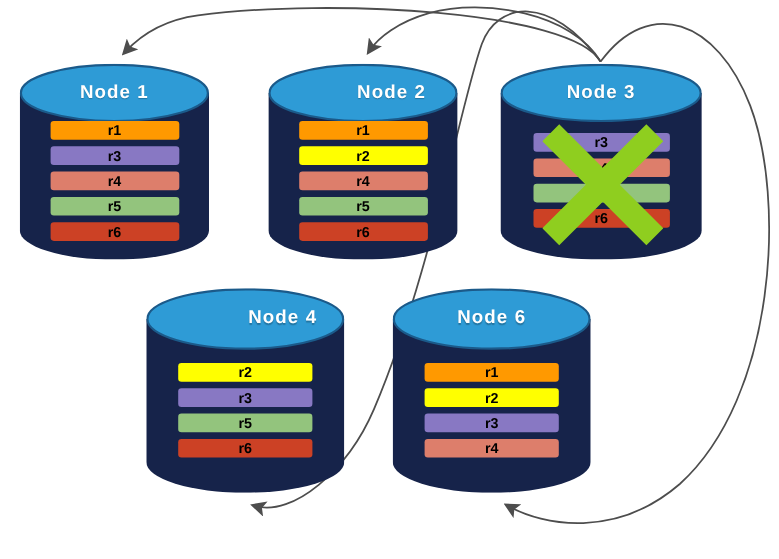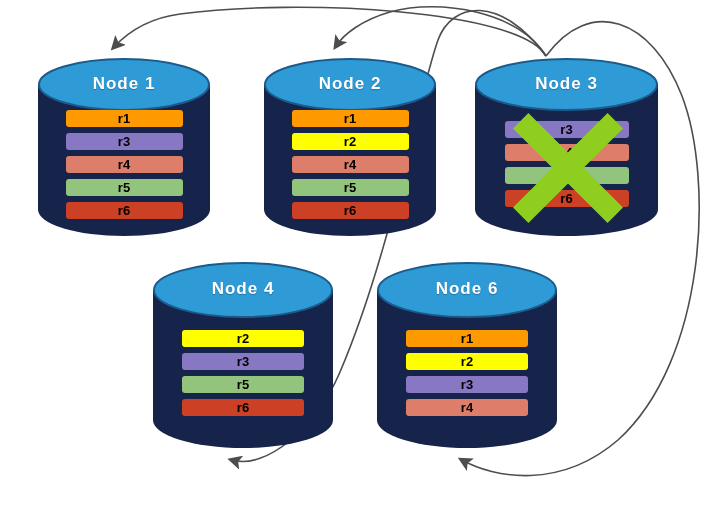--- a/index.html
+++ b/index.html
@@ -3,21 +3,21 @@
 <meta charset="utf-8">
 <style>
   html,body{margin:0;padding:0;}
   body{
     width:708px;height:508px;background:#ffffff;
     font-family:"Liberation Sans", sans-serif;
     overflow:hidden;position:relative;
   }
   #stage{position:absolute;left:0;top:0;width:708px;height:508px;}
   .arrows{position:absolute;left:0;top:0;width:708px;height:508px;z-index:1;}
-  .node{position:absolute;z-index:2;margin-left:20px;}
+  .node{position:absolute;z-index:2;}
   .cyl{position:absolute;left:0;top:0;width:100%;height:100%;}
   .node-label{
     position:absolute;left:0;width:100%;text-align:center;
     color:#ffffff;font-weight:bold;font-size:17px;
     letter-spacing:1px;z-index:4;pointer-events:none;
     text-shadow:0 1px 1px rgba(0,0,0,.25);
   }
   .recs{position:absolute;left:0;width:100%;z-index:3;}
   .rec{
     position:relative;margin:0 auto 6px auto;height:17px;border-radius:3px;
@@ -59,21 +59,21 @@
           <div class="rec" style="background: rgb(221, 126, 107); width: 117px;">r4</div>
           <div class="rec" style="background: rgb(147, 196, 125); width: 117px;">r5</div>
           <div class="rec" style="background: rgb(204, 65, 37); width: 117px;">r6</div>
         </div>
       </div>
       <div class="node" style="left: 244px; top: 58px; width: 172px; height: 178px;">
         <svg class="cyl" viewBox="0 0 172 178" width="172" height="178">
           <path d="M 0 26.5 L 0 151.5 A 86 26.5 0 0 0 172 151.5 L 172 26.5 Z" fill="#16234a"></path>
           <ellipse cx="86" cy="26.5" rx="85" ry="25.5" fill="#2e9bd6" stroke="#1b5a8a" stroke-width="2"></ellipse>
         </svg>
-        <div class="node-label" style="top: 15.5px;">Node  2</div>
+        <div class="node-label" style="top: 15.5px; padding-left: 26px;">Node  2</div>
         <div class="recs" style="top: 51.75px;">
           <div class="rec" style="background: rgb(255, 153, 0); width: 117px;">r1</div>
           <div class="rec" style="background: rgb(255, 255, 0); width: 117px;">r2</div>
           <div class="rec" style="background: rgb(221, 126, 107); width: 117px;">r4</div>
           <div class="rec" style="background: rgb(147, 196, 125); width: 117px;">r5</div>
           <div class="rec" style="background: rgb(204, 65, 37); width: 117px;">r6</div>
         </div>
       </div>
       <div class="node" style="left: 455px; top: 58px; width: 183px; height: 178px;">
         <svg class="cyl" viewBox="0 0 183 178" width="183" height="178">
@@ -89,21 +89,21 @@
         </div>
         <svg class="xmark" viewBox="0 0 100 100" width="110" height="128" style="left: 38px; top: 46px;">
           <path d="M 14 0 L 50 36 L 86 0 L 100 14 L 64 50 L 100 86 L 86 100 L 50 64 L 14 100 L 0 86 L 36 50 L 0 14 Z" fill="#8fce1f"></path>
         </svg>
       </div>
       <div class="node" style="left: 133px; top: 262px; width: 180px; height: 186px;">
         <svg class="cyl" viewBox="0 0 180 186" width="180" height="186">
           <path d="M 0 28 L 0 158 A 90 28 0 0 0 180 158 L 180 28 Z" fill="#16234a"></path>
           <ellipse cx="90" cy="28" rx="89" ry="27" fill="#2e9bd6" stroke="#1b5a8a" stroke-width="2"></ellipse>
         </svg>
-        <div class="node-label" style="top: 17px;">Node  4</div>
+        <div class="node-label" style="top: 17px; padding-left: 34px;">Node  4</div>
         <div class="recs" style="top: 68px;">
           <div class="rec" style="background: rgb(255, 255, 0); width: 122px;">r2</div>
           <div class="rec" style="background: rgb(136, 120, 195); width: 122px;">r3</div>
           <div class="rec" style="background: rgb(147, 196, 125); width: 122px;">r5</div>
           <div class="rec" style="background: rgb(204, 65, 37); width: 122px;">r6</div>
         </div>
       </div>
       <div class="node" style="left: 357px; top: 262px; width: 180px; height: 186px;">
         <svg class="cyl" viewBox="0 0 180 186" width="180" height="186">
           <path d="M 0 28 L 0 158 A 90 28 0 0 0 180 158 L 180 28 Z" fill="#16234a"></path>

